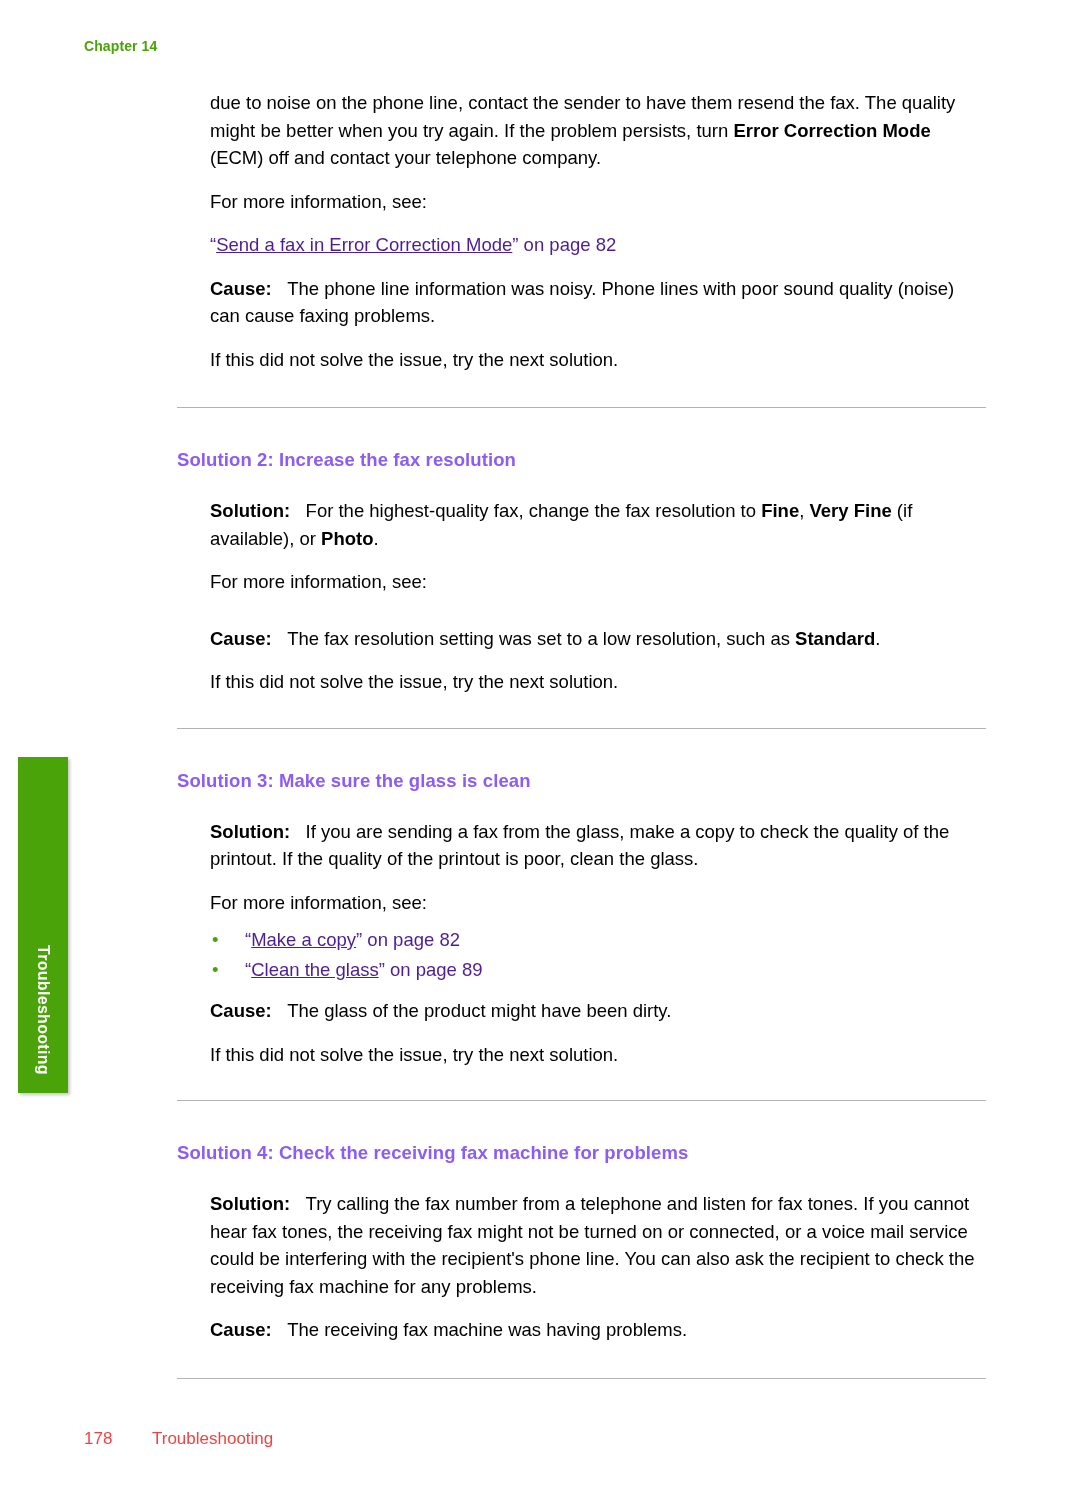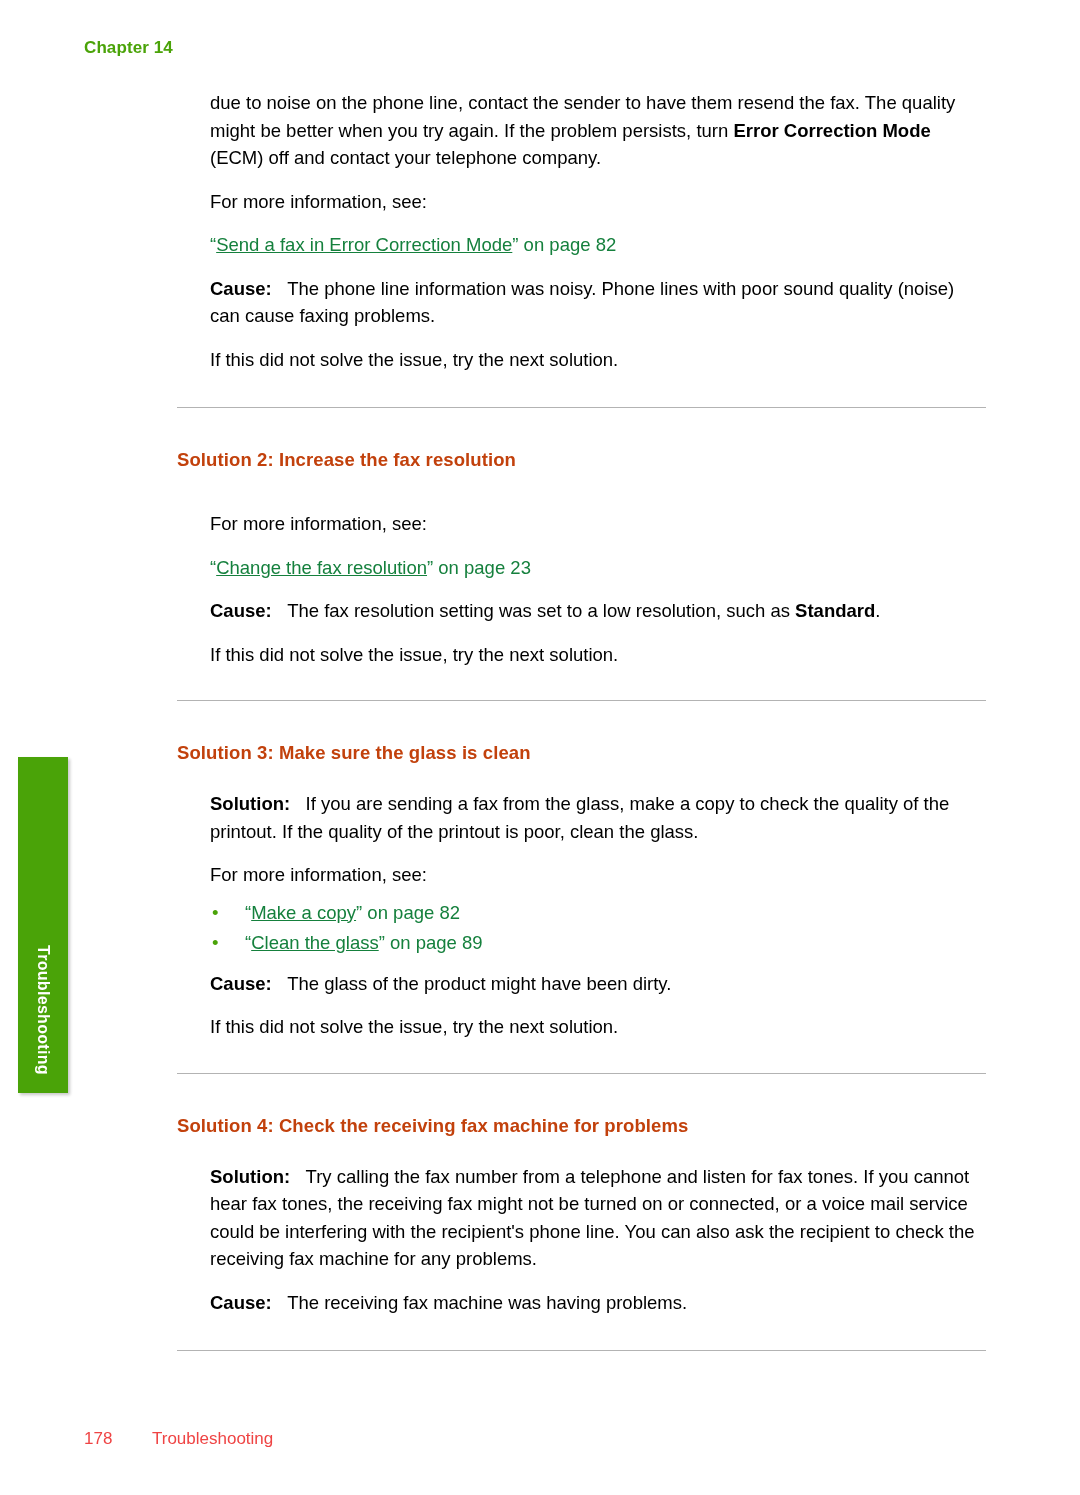--- a/index.html
+++ b/index.html
@@ -17,21 +17,21 @@
     height: 1495px;
     background: #ffffff;
     overflow: hidden;
   }
 
   
   .chapter-header {
     position: absolute;
     left: 84px;
     top: 38px;
-    font-size: 17px;
+    font-size: 14px;
     font-weight: bold;
     color: #4aa308;
     letter-spacing: 0.1px;
   }
 
   
   .side-tab {
     position: absolute;
     left: 18px;
     top: 757px;
@@ -75,34 +75,34 @@
 
   .gap-s { height: 9px; }
   .gap-m { height: 13px; }
   .gap-l { height: 22px; }
 
   .bold { font-weight: bold; }
 
   .sec-heading {
     font-size: 18.5px;
     font-weight: bold;
-    color: #c2410c;
+    color: #8b5cf6;
     line-height: 24px;
     letter-spacing: 0.1px;
   }
 
   .rule {
     border: 0;
     border-top: 1px solid #b3b3b3;
     margin: 0;
     width: 809px;
   }
 
   .xref {
-    color: #15803d;
+    color: #4c1d95;
     font-size: 18.5px;
     line-height: 27.5px;
   }
   .xref .link {
     text-decoration: underline;
   }
   .xref .quote {
     text-decoration: none;
   }
 
@@ -173,28 +173,28 @@
     <p class="para indent">If this did not solve the issue, try the next solution.</p>
 
     <div style="height:34px"></div>
     <hr class="rule">
     <div style="height:40px"></div>
 
     <div class="sec-heading">Solution 2: Increase the fax resolution</div>
 
     <div class="gap-l"></div>
 
+    <p class="para indent"><span class="bold">Solution:</span>&nbsp;&nbsp;&nbsp;<span>For the highest-quality fax, change the fax resolution to </span><span class="bold">Fine</span><span>, </span><span class="bold">Very Fine</span><span> (if available), or </span><span class="bold">Photo</span><span>.</span></p>
 
     <div class="gap-m"></div>
 
     <p class="para indent">For more information, see:</p>
 
     <div class="gap-m"></div>
 
-    <p class="xref indent"><span class="quote">“</span><span class="link">Change the fax resolution</span><span class="quote">”</span><span> on page 23</span></p>
 
     <div class="gap-m"></div>
 
     <p class="para indent"><span class="bold">Cause:</span>&nbsp;&nbsp;&nbsp;<span>The fax resolution setting was set to a low resolution, such as </span><span class="bold">Standard</span><span>.</span></p>
 
     <div class="gap-m"></div>
 
     <p class="para indent">If this did not solve the issue, try the next solution.</p>
 
     <div style="height:32px"></div>

